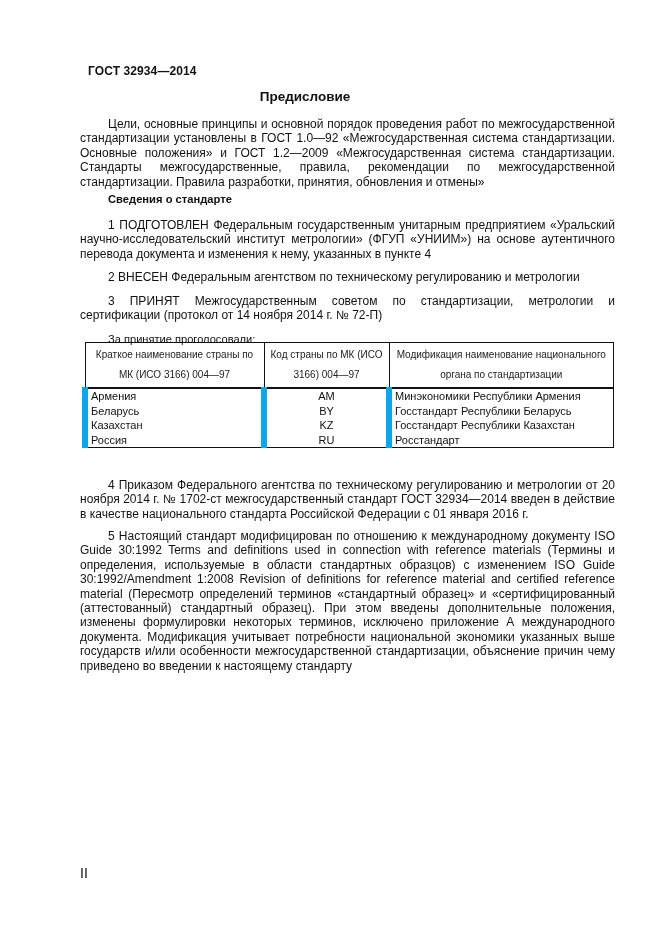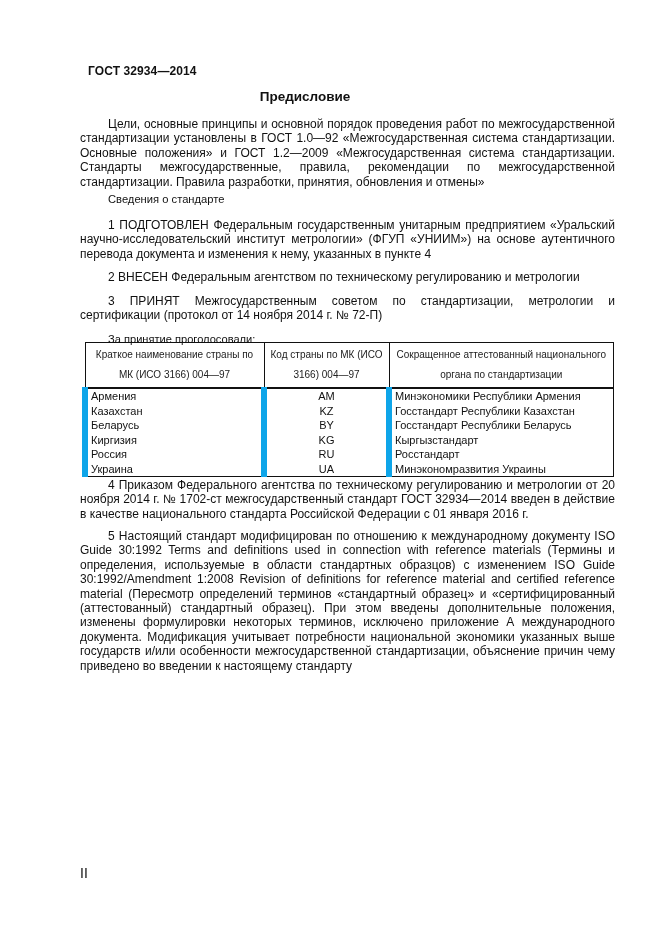--- a/index.html
+++ b/index.html
@@ -5,21 +5,21 @@
   html, body { margin: 0; padding: 0; background: #ffffff; }
   body {
     width: 661px; height: 935px; position: relative; overflow: hidden;
     font-family: "Liberation Sans", sans-serif; color: #111; font-size: 11.2px;
   }
   .page { position: absolute; left: 0; top: 0; width: 661px; height: 935px; background: #fff; }
   .hdr { position: absolute; left: 88px; top: 64px; font-weight: bold; font-size: 12px; letter-spacing: 0.1px; }
   .title { position: absolute; left: 0; width: 578px; top: 89px; text-align: center; font-weight: bold; font-size: 13.5px; padding-left: 32px; box-sizing: border-box; }
   .para { position: absolute; left: 80px; width: 535px; text-align: justify; line-height: 14.4px; font-size: 12px; }
   .para.indent { text-indent: 28px; }
-  .sub { position: absolute; left: 108px; font-weight: normal; font-size: 11.2px; }
+  .sub { position: absolute; left: 108px; font-weight: bold; font-size: 11.2px; }
   .line { position: absolute; left: 80px; width: 535px; font-size: 11.1px; line-height: 14.4px; }
   .line.indent { left: 108px; width: 507px; }
   table.voting {
     position: absolute; left: 82px; top: 342px; width: 532px;
     border-collapse: collapse; font-size: 11px; table-layout: fixed;
   }
   table.voting th {
     font-weight: normal; font-size: 10px; line-height: 20px; text-align: center;
     border: 1px solid #111; border-bottom: 2px solid #111; padding: 2px 3px; height: 23px; color: #222;
   }
@@ -52,53 +52,43 @@
 
   <div class="para indent" style="top:294px;">3 ПРИНЯТ Межгосударственным советом по стандартизации, метрологии и сертификации (протокол  от 14 ноября 2014 г. № 72-П)</div>
 
   <div class="line indent" style="top:332px;">За принятие проголосовали:</div>
 
   <table class="voting">
     <thead>
       <tr>
         <th class="c1">Краткое наименование страны по МК (ИСО 3166) 004—97</th>
         <th class="c2">Код страны по МК (ИСО 3166) 004—97</th>
-        <th>Сокращенное аттестованный национального органа по стандартизации</th>
+        <th>Модификация наименование национального органа по стандартизации</th>
       </tr>
     </thead>
     <tbody>
       <tr>
         <td>Армения</td>
         <td class="code">AM</td>
         <td>Минэкономики Республики Армения</td>
       </tr>
       <tr>
+        <td>Беларусь</td>
+        <td class="code">BY</td>
+        <td>Госстандарт Республики Беларусь</td>
+      </tr>
+      <tr>
         <td>Казахстан</td>
         <td class="code">KZ</td>
         <td>Госстандарт Республики Казахстан</td>
       </tr>
       <tr>
-        <td>Беларусь</td>
-        <td class="code">BY</td>
-        <td>Госстандарт Республики Беларусь</td>
-      </tr>
-      <tr>
-        <td>Киргизия</td>
-        <td class="code">KG</td>
-        <td>Кыргызстандарт</td>
-      </tr>
-      <tr>
         <td>Россия</td>
         <td class="code">RU</td>
         <td>Росстандарт</td>
-      </tr>
-      <tr>
-        <td>Украина</td>
-        <td class="code">UA</td>
-        <td>Минэкономразвития Украины</td>
       </tr>
     </tbody>
   </table>
 
   <div class="para indent" style="top:478px;">4 Приказом Федерального агентства по техническому регулированию и метрологии от 20 ноября 2014 г. № 1702-ст межгосударственный стандарт ГОСТ 32934—2014 введен в действие в качестве национального стандарта Российской Федерации с 01 января 2016 г.</div>
 
   <div class="para indent" style="top:529px;">5 Настоящий стандарт модифицирован по отношению к международному документу  ISO Guide 30:1992 Terms and definitions used in connection with reference materials (Термины и определения, используемые в области стандартных образцов) с изменением ISO Guide 30:1992/Amendment 1:2008 Revision of definitions for reference material and certified reference material (Пересмотр определений терминов «стандартный образец» и «сертифицированный (аттестованный) стандартный образец). При этом введены дополнительные положения, изменены формулировки некоторых терминов, исключено приложение А международного документа. Модификация учитывает потребности национальной экономики указанных выше государств и/или особенности межгосударственной стандартизации, объяснение причин чему приведено во введении к настоящему стандарту</div>
 
 
   <div class="pagenum">II</div>

